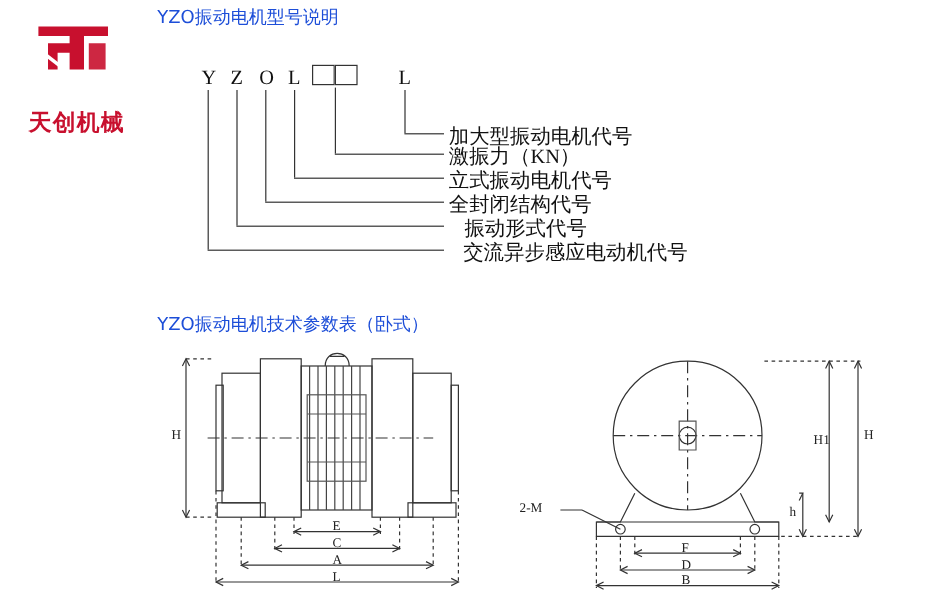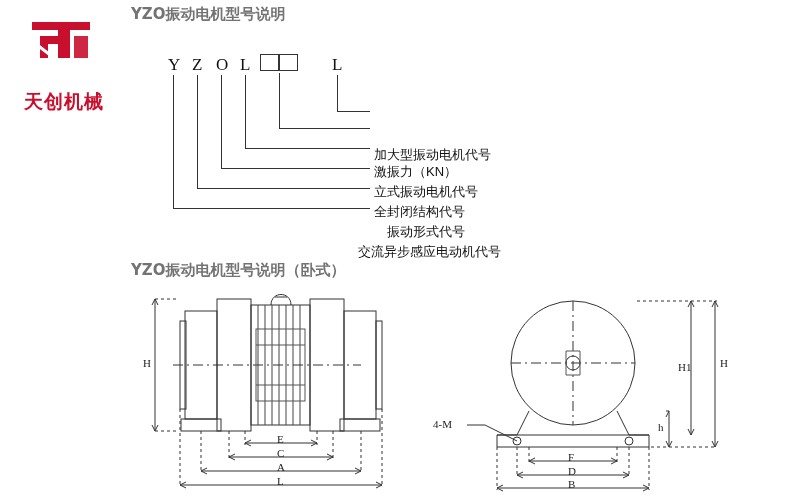--- a/index.html
+++ b/index.html
@@ -27,23 +27,23 @@
     width: 112px; text-align: center;
     font-family: "DejaVu Sans", sans-serif;
     font-size: 19px; font-weight: bold;
     color: #c8102e; letter-spacing: 1px; margin-top: 23px;
   }
 
   
   .heading {
     position: absolute;
     font-family: "DejaVu Sans", sans-serif;
-    font-weight: bold;
+    font-weight: normal;
     font-size: 15px;
-    color: #737373;
+    color: #1d4ed8;
     white-space: nowrap;
   }
   #heading-model { left: 131px; top: 5px; }
   #heading-table { left: 131px; top: 261px; }
 
   
   #model-block { position: absolute; left: 150px; top: 45px; width: 430px; height: 190px; }
 
   .code-char {
     position: absolute;
@@ -57,25 +57,24 @@
     border: 1px solid #333;
     background: #fff;
   }
 
   .leader { position: absolute; background: #333; }
   .leader.v { width: 1px; }
   .leader.h { height: 1px; }
 
   .legend-item {
     position: absolute;
-    font-family: Liberation Sans, sans-serif;
-    font-size: 13px;
+    font-family: Liberation Serif, serif;
+    font-size: 17px;
     color: #111;
     white-space: nowrap;
-    margin-top: 44px;
   }
 
   
   #drawing { position: absolute; left: 125px; top: 285px; width: 640px; height: 212px; }
   #drawing svg { display: block; }
 
   .dim-label {
     position: absolute;
     font-family: "Liberation Serif", serif;
     font-size: 11px;
@@ -89,21 +88,21 @@
   <svg class="mark" viewBox="0 0 62 44">
     <path d="M2 4 L60 4 L60 12 L40 12 L40 40 L28 40 L28 12 L2 12 Z" fill="#c8102e"></path>
     <path d="M10 18 L30 18 L30 26 L18 26 L18 40 L10 40 Z" fill="#c8102e"></path>
     <path d="M44 18 L58 18 L58 40 L44 40 Z" fill="#c8102e" opacity="0.9"></path>
     <path d="M6 26 L24 40" stroke="#ffffff" stroke-width="3" fill="none"></path>
   </svg>
   <div class="brand">天创机械</div>
 </div>
 
 <div class="heading" id="heading-model">YZO振动电机型号说明</div>
-<div class="heading" id="heading-table">YZO振动电机型号说明（卧式）</div>
+<div class="heading" id="heading-table">YZO振动电机技术参数表（卧式）</div>
 
 <div id="model-block">
 
   <div class="code-char" style="left:18px; top:10px;">Y</div>
   <div class="code-char" style="left:42px; top:10px;">Z</div>
   <div class="code-char" style="left:66px; top:10px;">O</div>
   <div class="code-char" style="left:90px; top:10px;">L</div>
   <div class="code-char" style="left:182px; top:10px;">L</div>
 
   <div class="code-box" style="left:110px; top:9px; width:19px; height:17px;"></div>
@@ -125,21 +124,21 @@
   <div class="leader h" style="left:47px; top:143px; width:173px;"></div>
 
   <div class="leader v" style="left:23px; top:30px; height:133px;"></div>
   <div class="leader h" style="left:23px; top:163px; width:197px;"></div>
 
   <div class="legend-item" style="left:224px; top:57px;">加大型振动电机代号</div>
   <div class="legend-item" style="left:224px; top:74px;text-align:right;">激振力（KN）</div>
   <div class="legend-item" style="left:224px; top:114px;">全封闭结构代号</div>
   <div class="legend-item" style="left:224px; top:94px;">立式振动电机代号</div>
   <div class="legend-item" style="left:237px; top:134px;">振动形式代号</div>
-  <div class="legend-item" style="left:208px; top:154px;">交流异步感应电动机代号</div>
+  <div class="legend-item" style="left:236px; top:154px;">交流异步感应电动机代号</div>
 </div>
 
 <div id="drawing">
   <svg width="640" height="212" viewBox="0 0 640 212">
     <g stroke="#333" fill="none" stroke-width="1">
 
       <rect x="60" y="26" width="32" height="108"></rect>
       <rect x="55" y="36" width="6" height="88"></rect>
 
       <rect x="56" y="134" width="40" height="12"></rect>
@@ -254,17 +253,17 @@
 
   <div class="dim-label" style="left:18px; top:72px;">H</div>
   <div class="dim-label" style="left:152px; top:148px;">E</div>
   <div class="dim-label" style="left:152px; top:162px;">C</div>
   <div class="dim-label" style="left:152px; top:176px;">A</div>
   <div class="dim-label" style="left:152px; top:190px;">L</div>
 
   <div class="dim-label" style="left:595px; top:72px;">H</div>
   <div class="dim-label" style="left:553px; top:76px;">H1</div>
   <div class="dim-label" style="left:533px; top:136px;">h</div>
-  <div class="dim-label" style="left:308px; top:133px;">4-M</div>
+  <div class="dim-label" style="left:308px; top:133px;">2-M</div>
   <div class="dim-label" style="left:443px; top:166px;">F</div>
   <div class="dim-label" style="left:443px; top:180px;">D</div>
   <div class="dim-label" style="left:443px; top:193px;">B</div>
 </div>
 
 </body></html>

